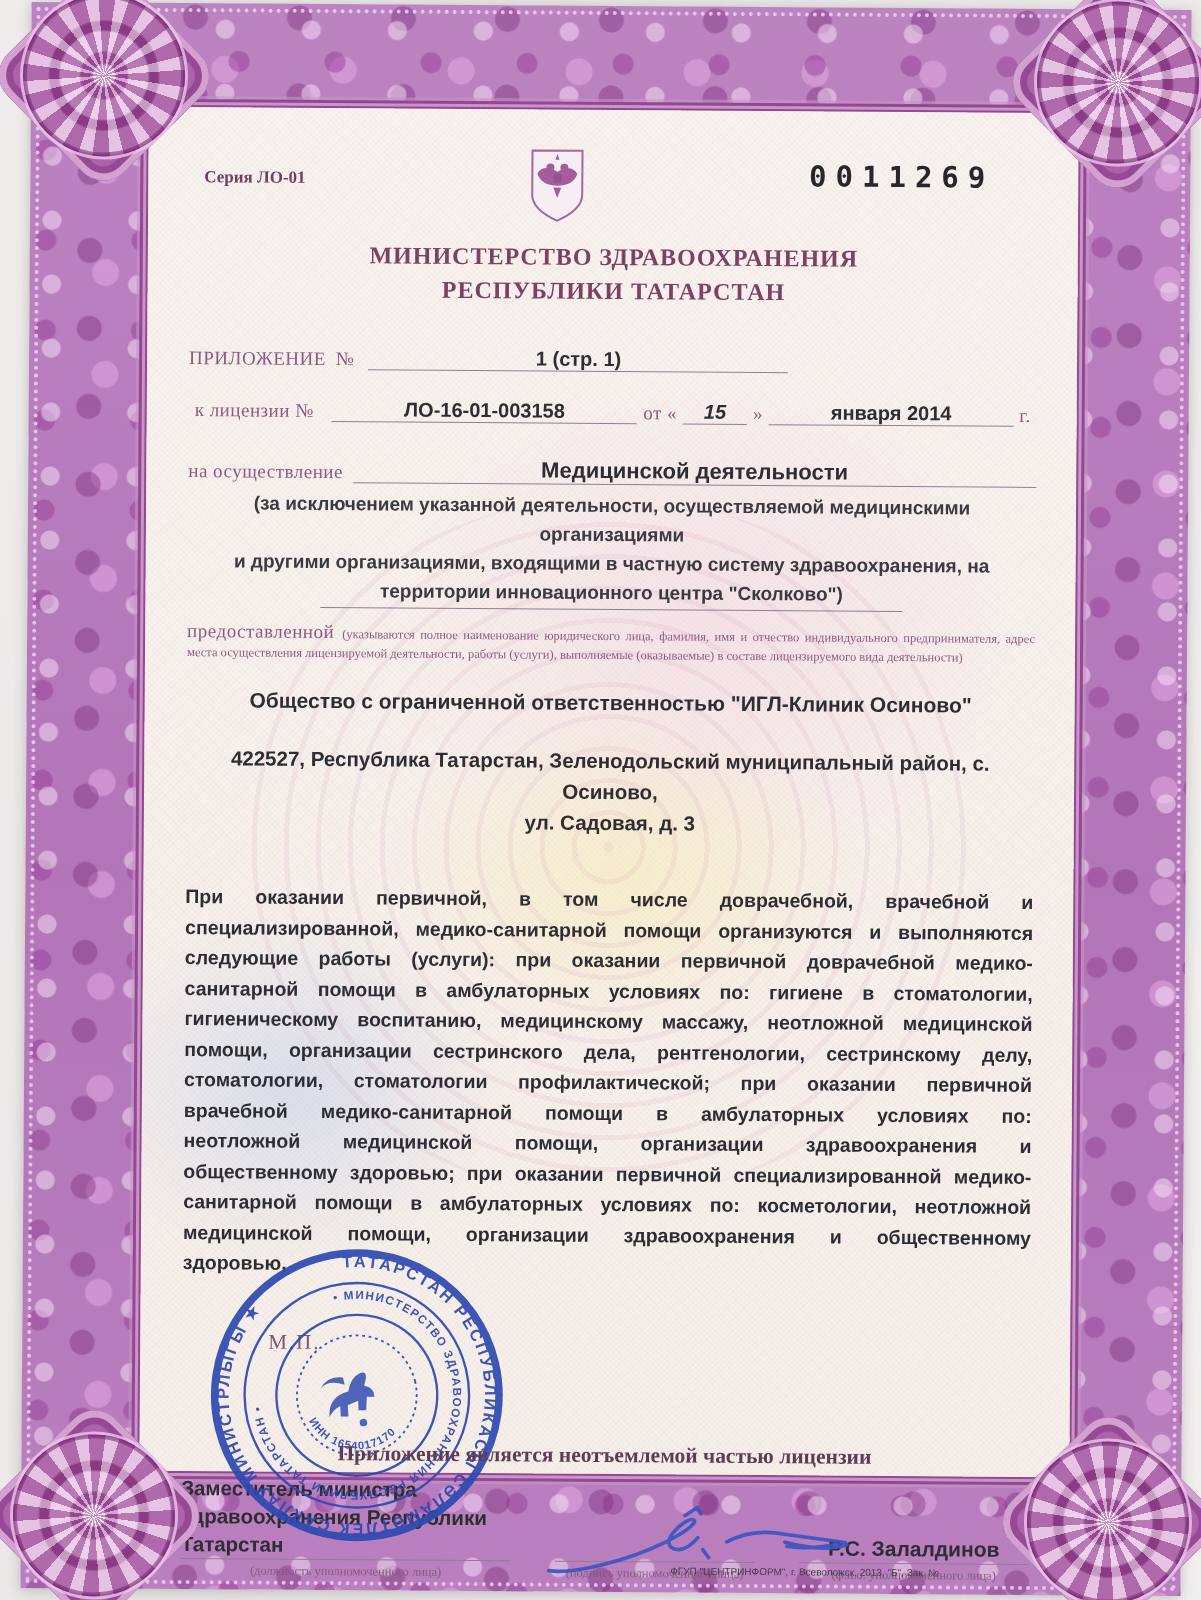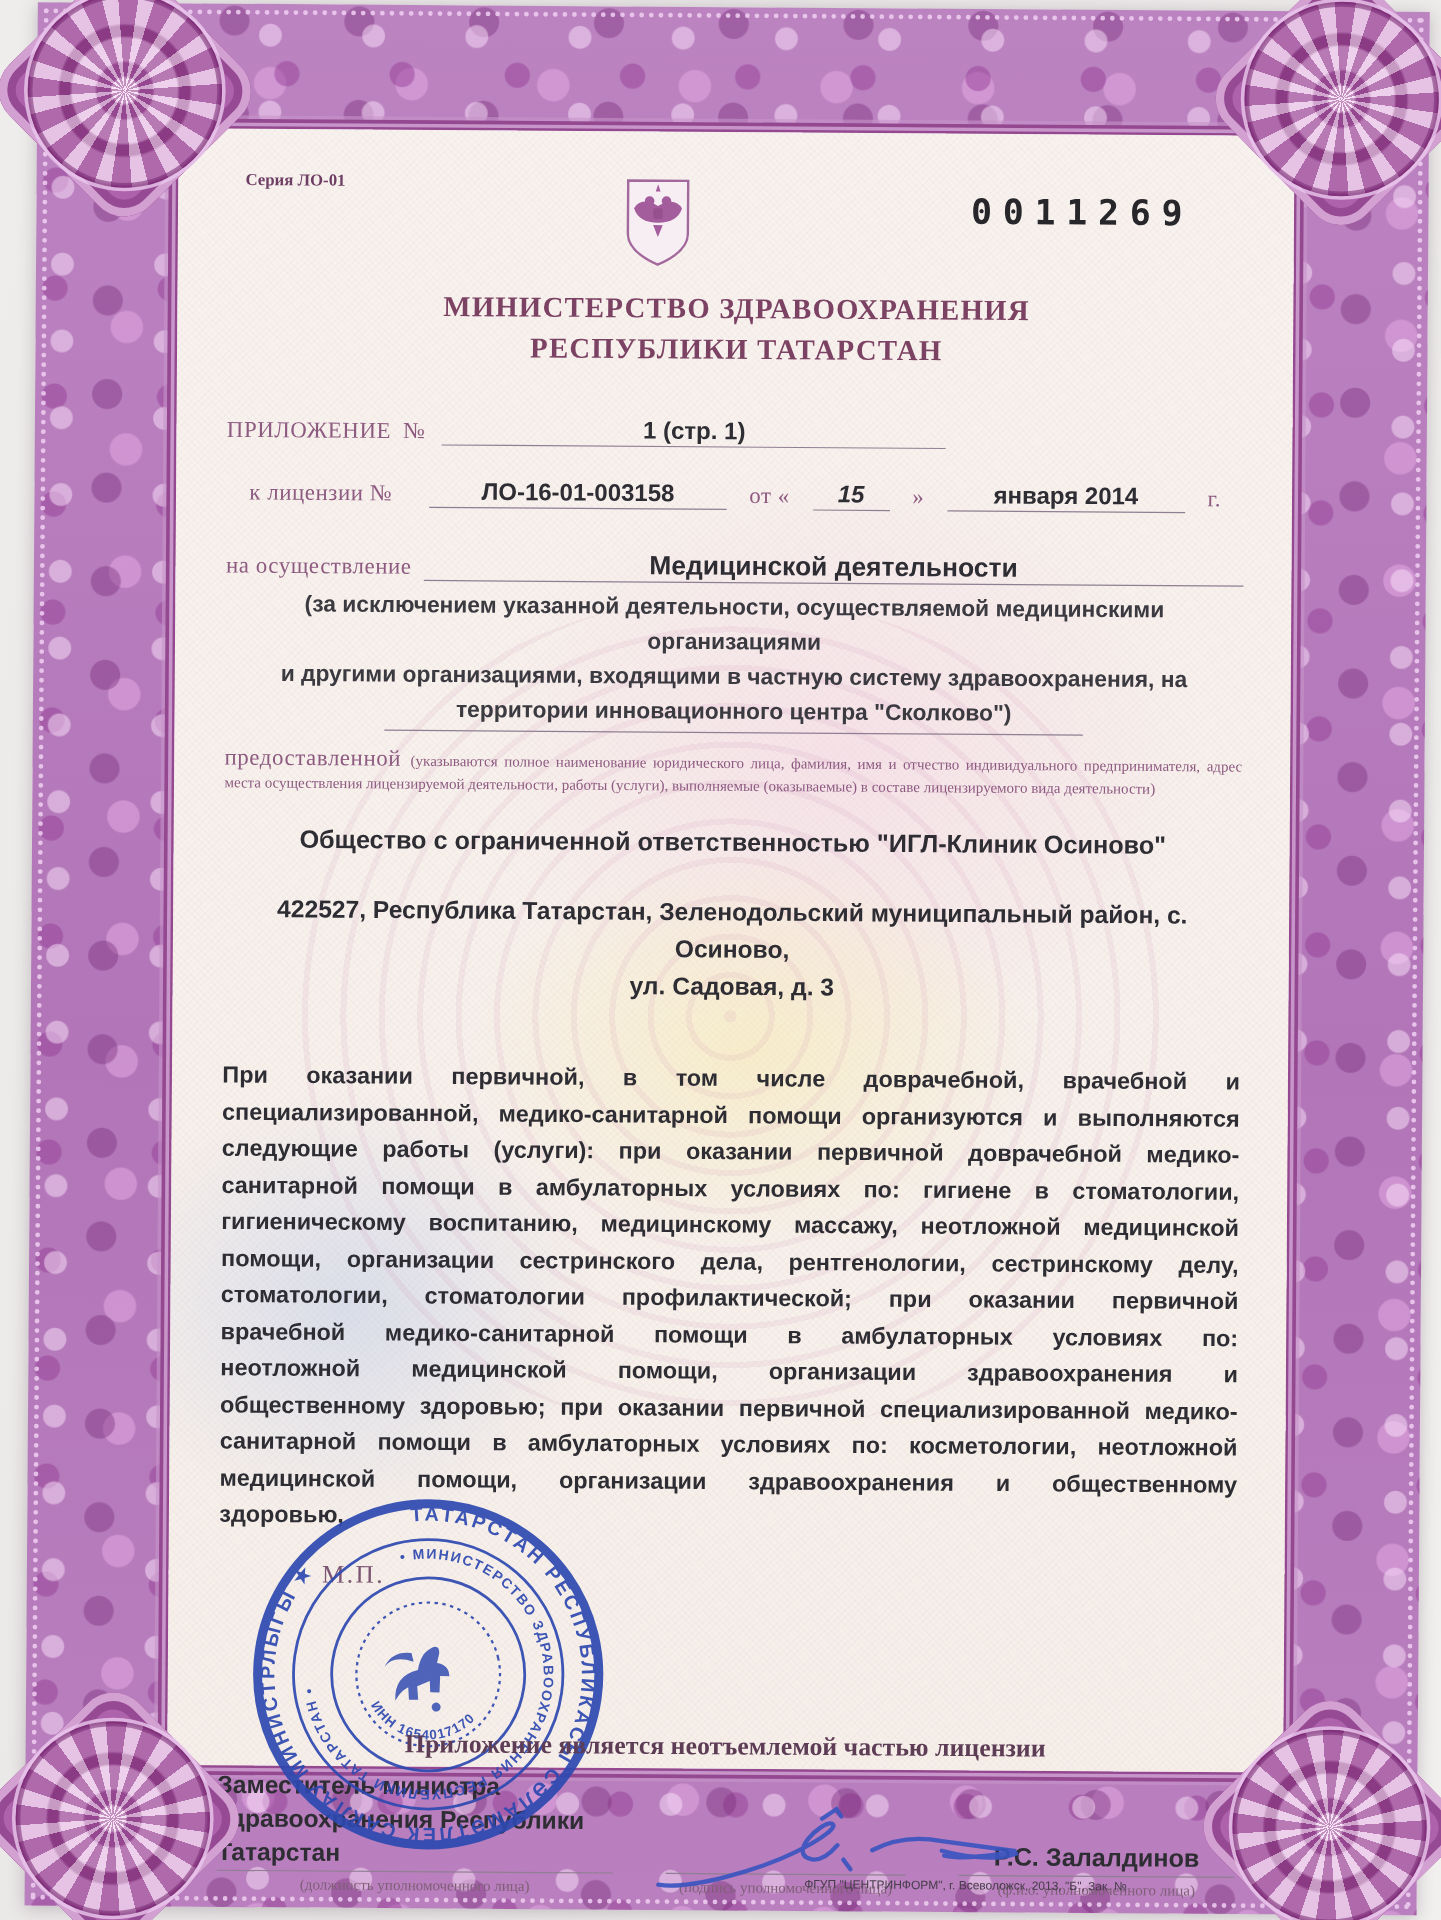--- a/index.html
+++ b/index.html
@@ -59,35 +59,35 @@
   .rosette.tr{right:-16px;top:-16px;}
   .rosette.bl{left:-16px;bottom:-16px;}
   .rosette.br{right:-16px;bottom:-16px;}
 
   
   .content{position:absolute;inset:0;padding:30px 40px 0 42px;}
   .val{font-family:"Liberation Sans",sans-serif;font-weight:bold;color:#2d2d33;}
   .fill{border-bottom:1.4px solid #8f7f92;text-align:center;}
 
   .row-serial{display:flex;align-items:flex-start;margin:6px 44px 0 14px;}
-  .serial-label{font-size:14px;font-weight:bold;color:#6e3e64;font-family:Liberation Serif, serif;}
+  .serial-label{font-size:17px;font-weight:bold;color:#6e3e64;margin-top:24px;font-family:Liberation Serif, serif;}
   .emblem{margin:0 auto;}
   .doc-number{font-family:"DejaVu Sans Mono",monospace;font-size:29px;font-weight:600;letter-spacing:9px;color:#26262b;margin-top:12px;}
 
   .ministry{text-align:center;margin-top:10px;line-height:34px;font-size:24px;font-weight:bold;color:#7c4263;letter-spacing:1px;}
 
   .form-row{display:flex;align-items:flex-end;font-size:19px;}
   .lbl{color:#8d5a80;letter-spacing:.5px;white-space:nowrap;}
   .row-app{margin-top:40px;}
   .row-app .fill{flex:0 0 420px;margin-left:14px;font-size:20px;}
   .row-lic{margin-top:28px;}
   .row-lic .fill-no{flex:1.25;margin-left:12px;font-size:20px;}
   .row-lic .fill-day{flex:0 0 64px;font-size:20px;font-style:italic;}
   .row-lic .fill-date{flex:1;font-size:20px;}
-  .row-lic .lbl{margin:0 19px;}
+  .row-lic .lbl{margin:0 6px;}
   .row-act{margin-top:34px;}
   .row-act .fill{flex:1;margin-left:10px;font-size:22px;}
   .act-note{margin-top:6px;text-align:center;font-family:"Liberation Sans",sans-serif;font-weight:bold;font-size:19px;color:#3a3a40;line-height:29px;}
   .act-note .line3{display:inline-block;border-bottom:1.4px solid #8f7f92;padding:0 60px 2px 60px;}
   .granted{margin-top:14px;font-size:12.5px;line-height:19px;color:#8d5a80;text-align:justify;}
   .granted .glabel{font-size:19px;letter-spacing:.5px;margin-right:8px;}
   .company{margin-top:26px;text-align:center;font-size:21px;}
   .address{margin-top:30px;text-align:center;font-size:20.5px;line-height:31px;}
   .works{margin-top:46px;font-size:19.5px;line-height:30.5px;text-align:justify;word-spacing:.34em;}
 
@@ -95,21 +95,21 @@
   .sig-col{display:flex;flex-direction:column;}
   .sig-col .line{border-bottom:1.4px solid #8f7f92;width:100%;}
   .sig-caption{font-size:12.5px;color:#7e5f76;text-align:center;margin-top:4px;}
   .col-title{flex:0 0 330px;}
   .col-title .val{font-size:20.5px;line-height:28px;}
   .col-sign{flex:1;position:relative;}
   .col-name{flex:0 0 230px;text-align:center;}
   .col-name .val{font-size:21px;margin-bottom:2px;}
   .signature-svg{position:absolute;left:-20px;bottom:-6px;width:330px;height:90px;}
 
-  .mp{position:absolute;left:128px;top:1192px;font-size:21px;color:#7b5572;z-index:1;letter-spacing:2px;text-align:center;}
+  .mp{position:absolute;left:128px;top:1222px;font-size:21px;color:#7b5572;z-index:1;letter-spacing:2px;text-align:center;}
   .stamp{position:absolute;left:58px;top:1128px;width:318px;height:318px;z-index:5;opacity:.92;transform:rotate(-14deg);}
   .bottom-note{position:absolute;left:0;right:0;bottom:6px;text-align:center;font-size:21.5px;font-weight:bold;color:#5d3c56;z-index:6;}
   .print-info{position:absolute;left:56%;bottom:16px;font-size:10px;color:#453c49;z-index:3;font-family:"Liberation Sans",sans-serif;}
 </style>
 </head>
 <body>
 
 <div class="certificate">
   <div class="rosette tl">
       <div class="tab"></div>

